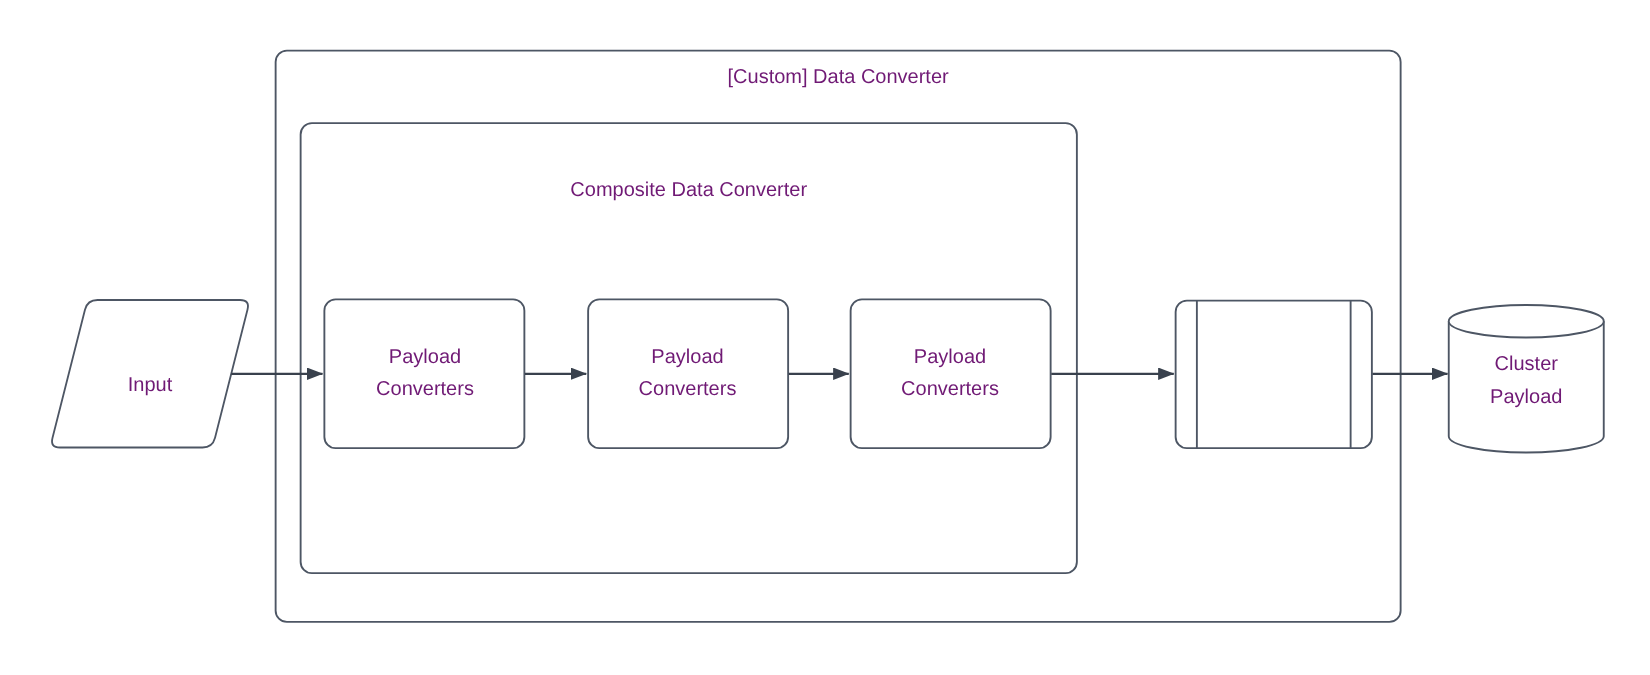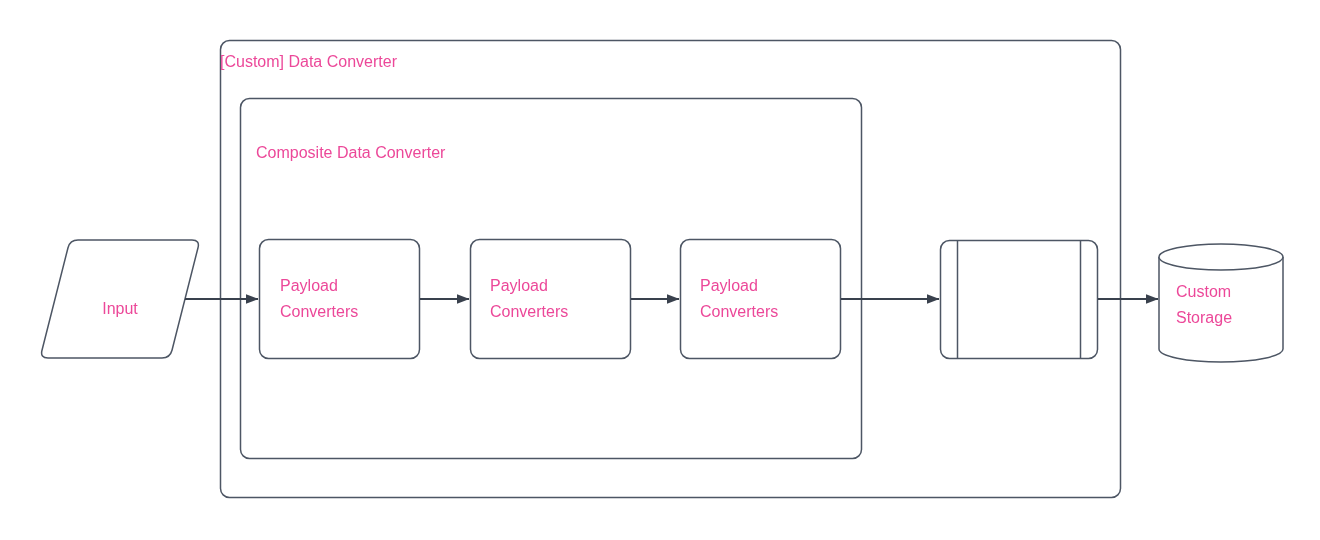--- a/index.html
+++ b/index.html
@@ -17,24 +17,24 @@
   }
   .canvas svg.layer {
     position: absolute;
     left: 0;
     top: 0;
     width: 1320px;
     height: 540px;
   }
   .label {
     position: absolute;
-    color: #ec4899;
+    color: #701a75;
     font-size: 16px;
     line-height: 26px;
-    text-align: left;
+    text-align: center;
     display: flex;
     align-items: center;
     justify-content: center;
     pointer-events: none;
     white-space: normal;
   }
   .container-title {
     display: block;
     line-height: 20px;
   }
@@ -74,26 +74,26 @@
 
     <line x1="185" y1="299" x2="258" y2="299" stroke="#39414d" stroke-width="1.8" marker-end="url(#arrowhead)"></line>
     <line x1="420" y1="299" x2="469" y2="299" stroke="#39414d" stroke-width="1.8" marker-end="url(#arrowhead)"></line>
     <line x1="631" y1="299" x2="679" y2="299" stroke="#39414d" stroke-width="1.8" marker-end="url(#arrowhead)"></line>
     <line x1="841" y1="299" x2="939" y2="299" stroke="#39414d" stroke-width="1.8" marker-end="url(#arrowhead)"></line>
     <line x1="1098" y1="299" x2="1158" y2="299" stroke="#39414d" stroke-width="1.8" marker-end="url(#arrowhead)"></line>
   </svg>
 
   <div class="label container-title" style="left:220px; top:52px; width:901px;">[Custom] Data Converter</div>
 
-  <div class="label container-title" style="left:240px; top:143px; width:622px;margin-left:16px;">Composite Data Converter</div>
+  <div class="label container-title" style="left:240px; top:143px; width:622px;">Composite Data Converter</div>
 
   <div class="label" style="left:40px; top:240px; width:160px; height:137px;">Input</div>
 
   <div class="label" style="left:280px; top:239px; width:120px; height:119px;">Payload Converters</div>
 
   <div class="label" style="left:490px; top:239px; width:120px; height:119px;">Payload Converters</div>
 
   <div class="label" style="left:700px; top:239px; width:120px; height:119px;">Payload Converters</div>
 
 
-  <div class="label" style="left:1176px; top:248px; width:90px; height:114px;">Custom Storage</div>
+  <div class="label" style="left:1176px; top:248px; width:90px; height:114px;">Cluster Payload</div>
 
 </div>
 
 </body></html>

